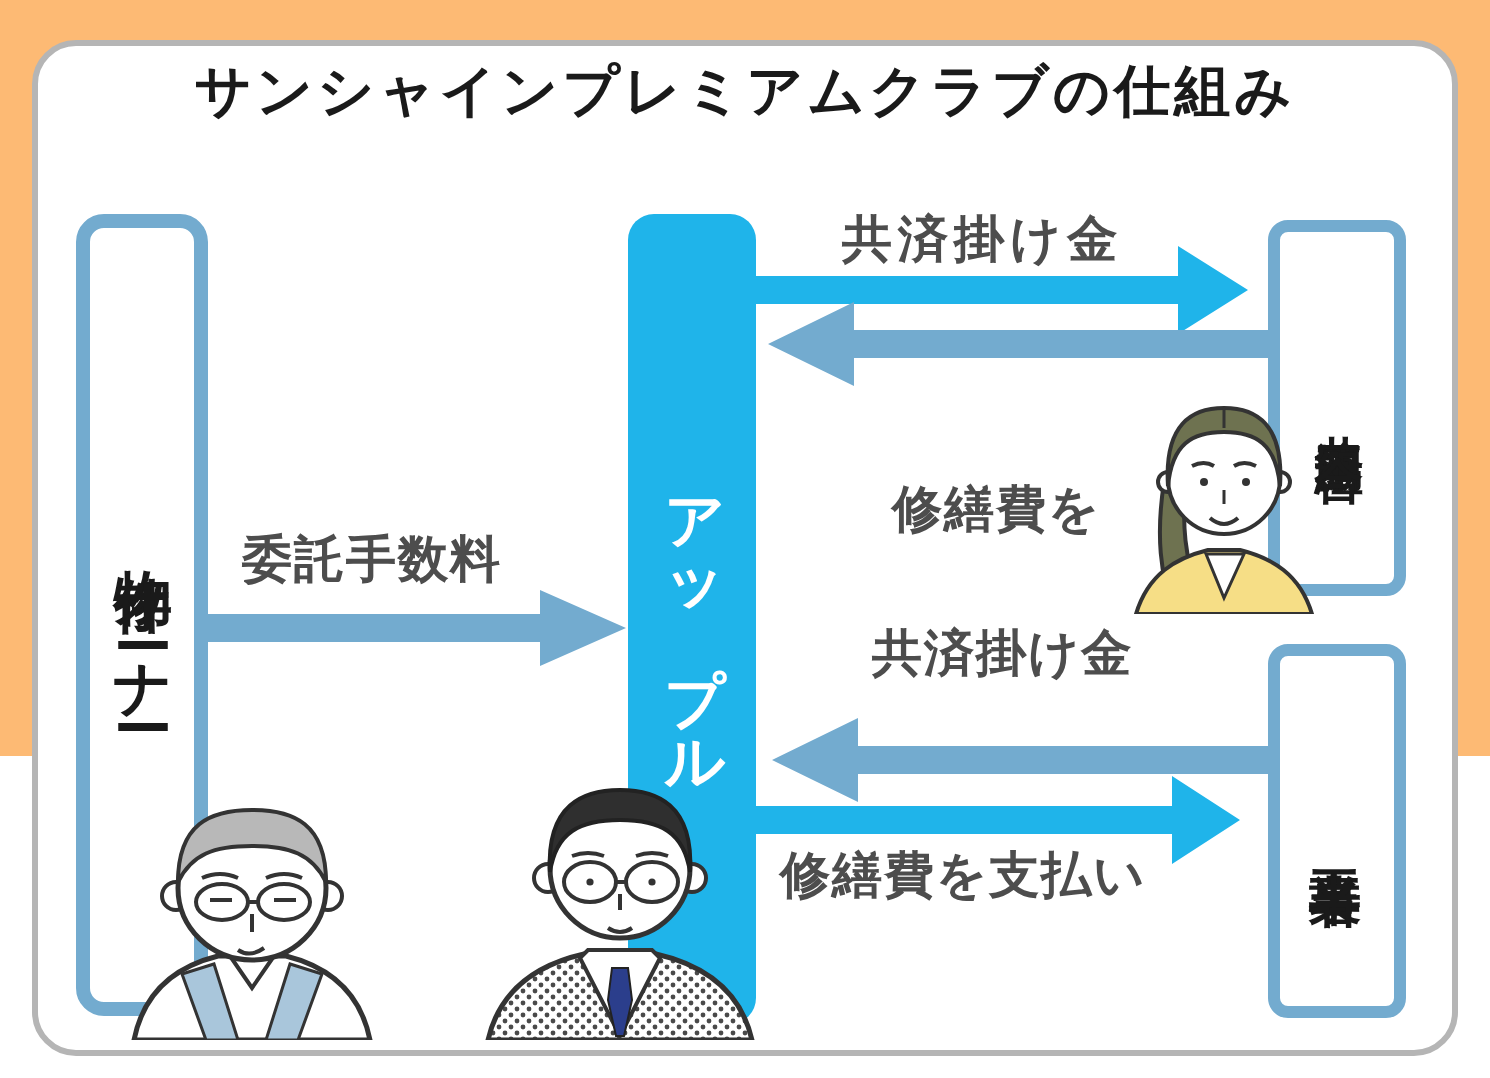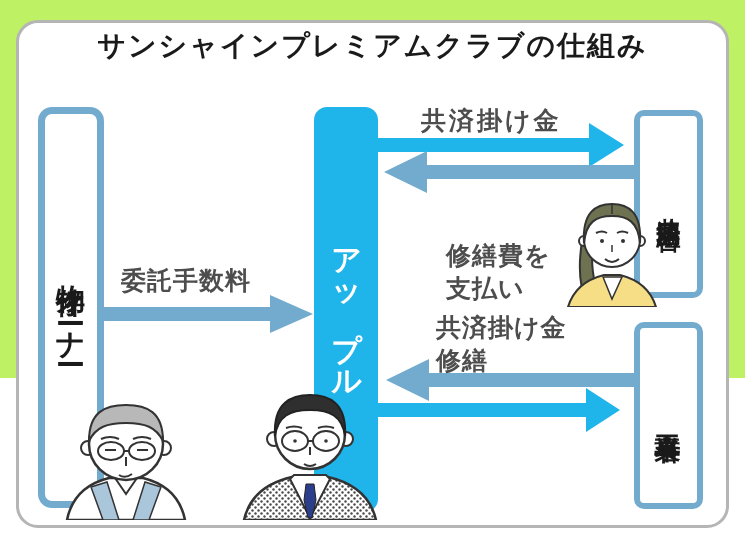--- a/index.html
+++ b/index.html
@@ -5,21 +5,21 @@
   :root{
     --accent:#1FB4EA;
     --muted:#73ABCF;
     --frame:#B5B5B5;
     --label:#4D4D4D;
     --heading:#1A1A1A;
   }
   *{margin:0;padding:0;box-sizing:border-box;}
   html,body{width:745px;height:539px;background:#fff;overflow:hidden;
     font-family:"Liberation Sans","DejaVu Sans",sans-serif;}
-  .stage{position:relative;width:745px;height:378px;background:#bef264;}
+  .stage{position:relative;width:745px;height:378px;background:#fdba74;}
   .frame{position:absolute;left:16px;top:20px;width:713px;height:508px;
     border:3px solid var(--frame);border-radius:22px;background:#fff;}
   .title{position:absolute;left:0;top:27px;width:745px;text-align:center;
     font-size:28px;font-weight:bold;color:var(--heading);letter-spacing:2px;z-index:3;}
   .vbox{position:absolute;display:flex;align-items:center;justify-content:center;
     background:#fff;z-index:2;}
   .vbox span{writing-mode:vertical-rl;text-orientation:mixed;font-weight:bold;
     color:var(--heading);}
   .box-owner{left:38px;top:107px;width:66px;height:401px;
     border:7px solid var(--muted);border-radius:14px;}
@@ -75,26 +75,25 @@
     <span>共済協同組合</span>
   </div>
   <div class="vbox box-contractor">
     <span>工事業者</span>
   </div>
 
   <div class="flow-label lbl-fee">委託手数料</div>
   <div class="flow-label lbl-premium">共済掛け金</div>
   <div class="flow-label lbl-coop-pay">
     <div>修繕費を</div>
-    <div>支払い</div>
   </div>
   <div class="flow-label lbl-managed">
     <div>共済掛け金</div>
-    <div>修繕</div>
   </div>
+  <div class="flow-label lbl-contractor-pay">修繕費を支払い</div>
 
   <div class="person person-owner">
     <svg width="142" height="121" viewBox="0 0 142 121" xmlns="http://www.w3.org/2000/svg">
       <g>
         <path d="M12,121 C17,96 34,84 54,79 L88,79 C108,84 125,96 130,121 Z" fill="#fff" stroke="#333" stroke-width="2.5"></path>
         <path d="M36,88 L48,121 L64,121 L52,83 Z" fill="#A9C6DB" stroke="#333" stroke-width="1.5"></path>
         <path d="M106,88 L94,121 L78,121 L90,83 Z" fill="#A9C6DB" stroke="#333" stroke-width="1.5"></path>
         <path d="M60,79 L71,95 L82,79" fill="#fff" stroke="#333" stroke-width="2"></path>
         <circle cx="33" cy="49" r="7" fill="#fff" stroke="#333" stroke-width="2"></circle>
         <circle cx="109" cy="49" r="7" fill="#fff" stroke="#333" stroke-width="2"></circle>

